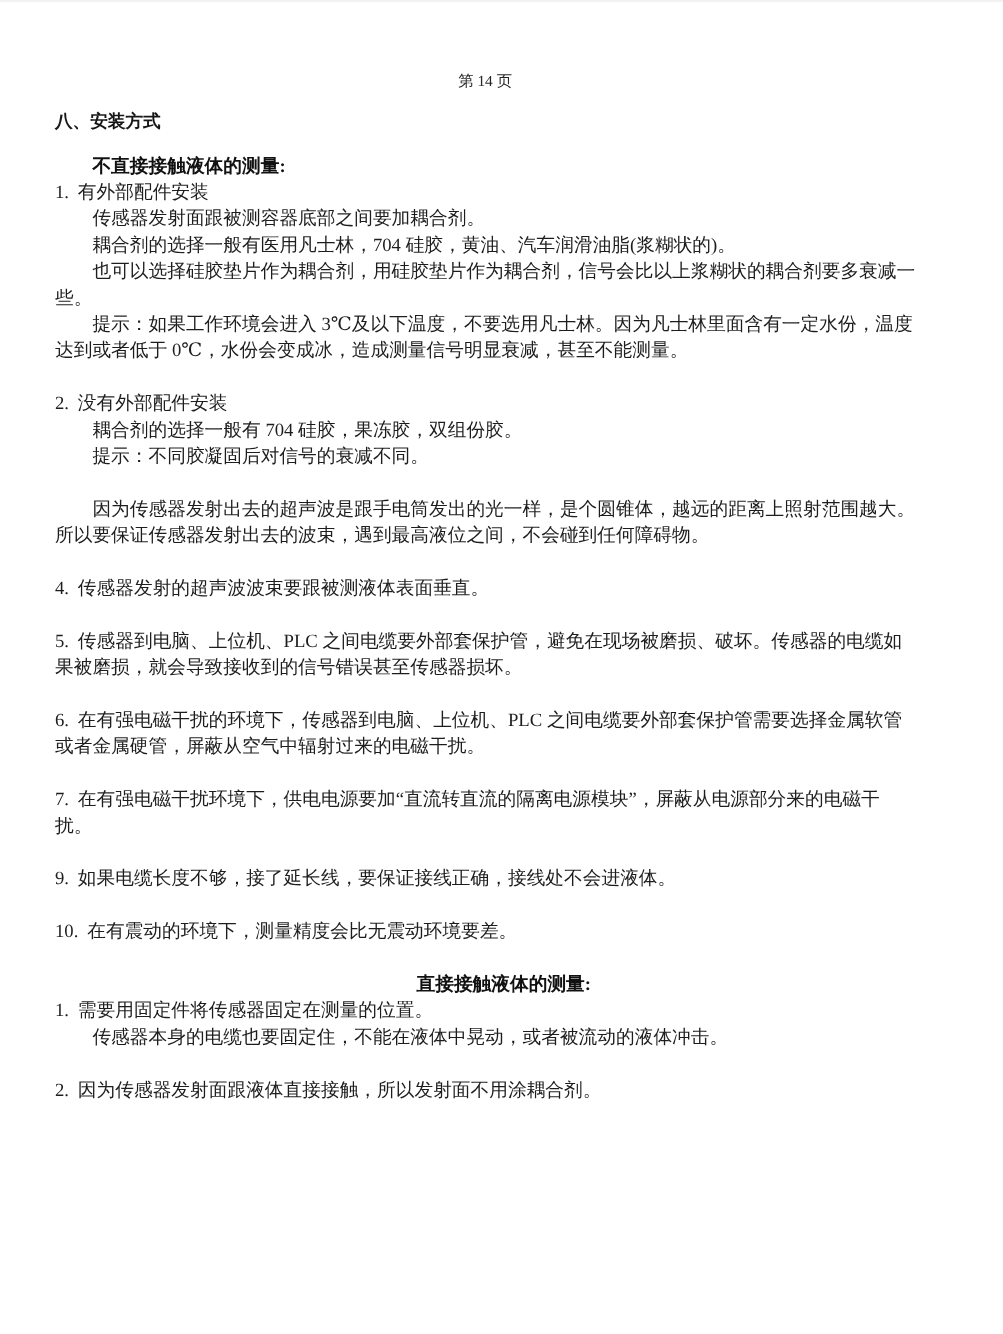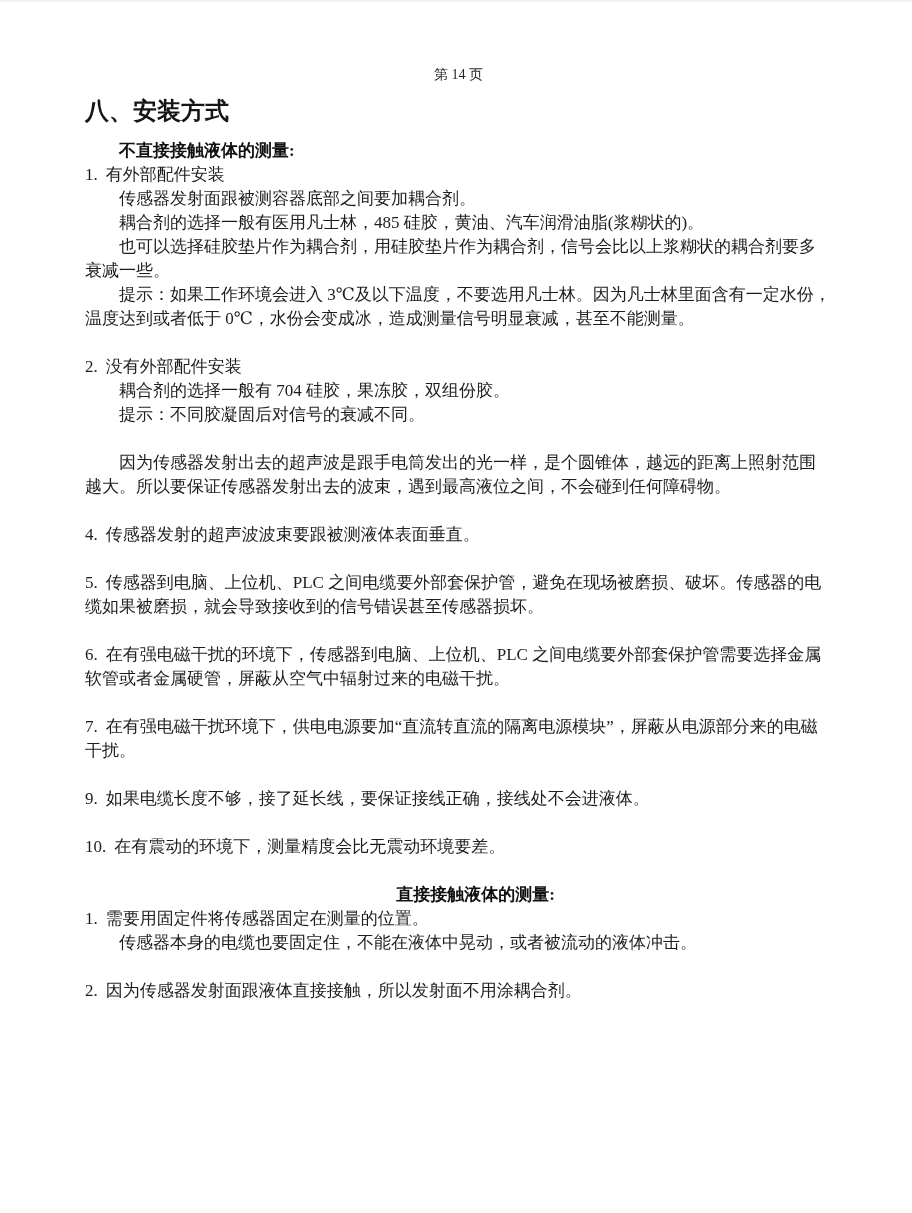--- a/index.html
+++ b/index.html
@@ -7,34 +7,34 @@
     padding: 0;
     background: #ffffff;
   }
   .page {
     position: relative;
     box-sizing: border-box;
     width: 912px;
     min-height: 1213px;
     background: #ffffff;
     border-top: 2px solid #f2f2f2;
-    padding: 64px 80px 30px 85px;
+    padding: 64px 80px 30px 50px;
     font-family: "Liberation Serif", "DejaVu Serif", serif;
     font-size: 17px;
     line-height: 24px;
     color: #1d1d1d;
   }
   .page-number {
     text-align: center;
     font-size: 14px;
     line-height: 18px;
     color: #262626;
   }
   .doc-title {
-    font-size: 24px;
+    font-size: 16px;
     font-weight: bold;
     line-height: 30px;
     margin: 12px 0 0 0;
     color: #161616;
   }
   .sec-heading {
     font-weight: bold;
     text-indent: 2em;
     margin-top: 13px;
     color: #111111;
@@ -68,21 +68,21 @@
 
   <div class="page-number">第 14 页</div>
 
   <h1 class="doc-title">八、安装方式</h1>
 
   <div class="sec-heading">不直接接触液体的测量:</div>
 
   <div class="item first">
     <p class="lead"><span class="num">1.</span><span>有外部配件安装</span></p>
     <p class="sub">传感器发射面跟被测容器底部之间要加耦合剂。</p>
-    <p class="sub">耦合剂的选择一般有医用凡士林，485 硅胶，黄油、汽车润滑油脂(浆糊状的)。</p>
+    <p class="sub">耦合剂的选择一般有医用凡士林，704 硅胶，黄油、汽车润滑油脂(浆糊状的)。</p>
     <p class="sub">也可以选择硅胶垫片作为耦合剂，用硅胶垫片作为耦合剂，信号会比以上浆糊状的耦合剂要多衰减一些。</p>
     <p class="sub">提示：如果工作环境会进入 3℃及以下温度，不要选用凡士林。因为凡士林里面含有一定水份，温度达到或者低于 0℃，水份会变成冰，造成测量信号明显衰减，甚至不能测量。</p>
   </div>
 
   <div class="item">
     <p class="lead"><span class="num">2.</span><span>没有外部配件安装</span></p>
     <p class="sub">耦合剂的选择一般有 704 硅胶，果冻胶，双组份胶。</p>
     <p class="sub">提示：不同胶凝固后对信号的衰减不同。</p>
   </div>
 

